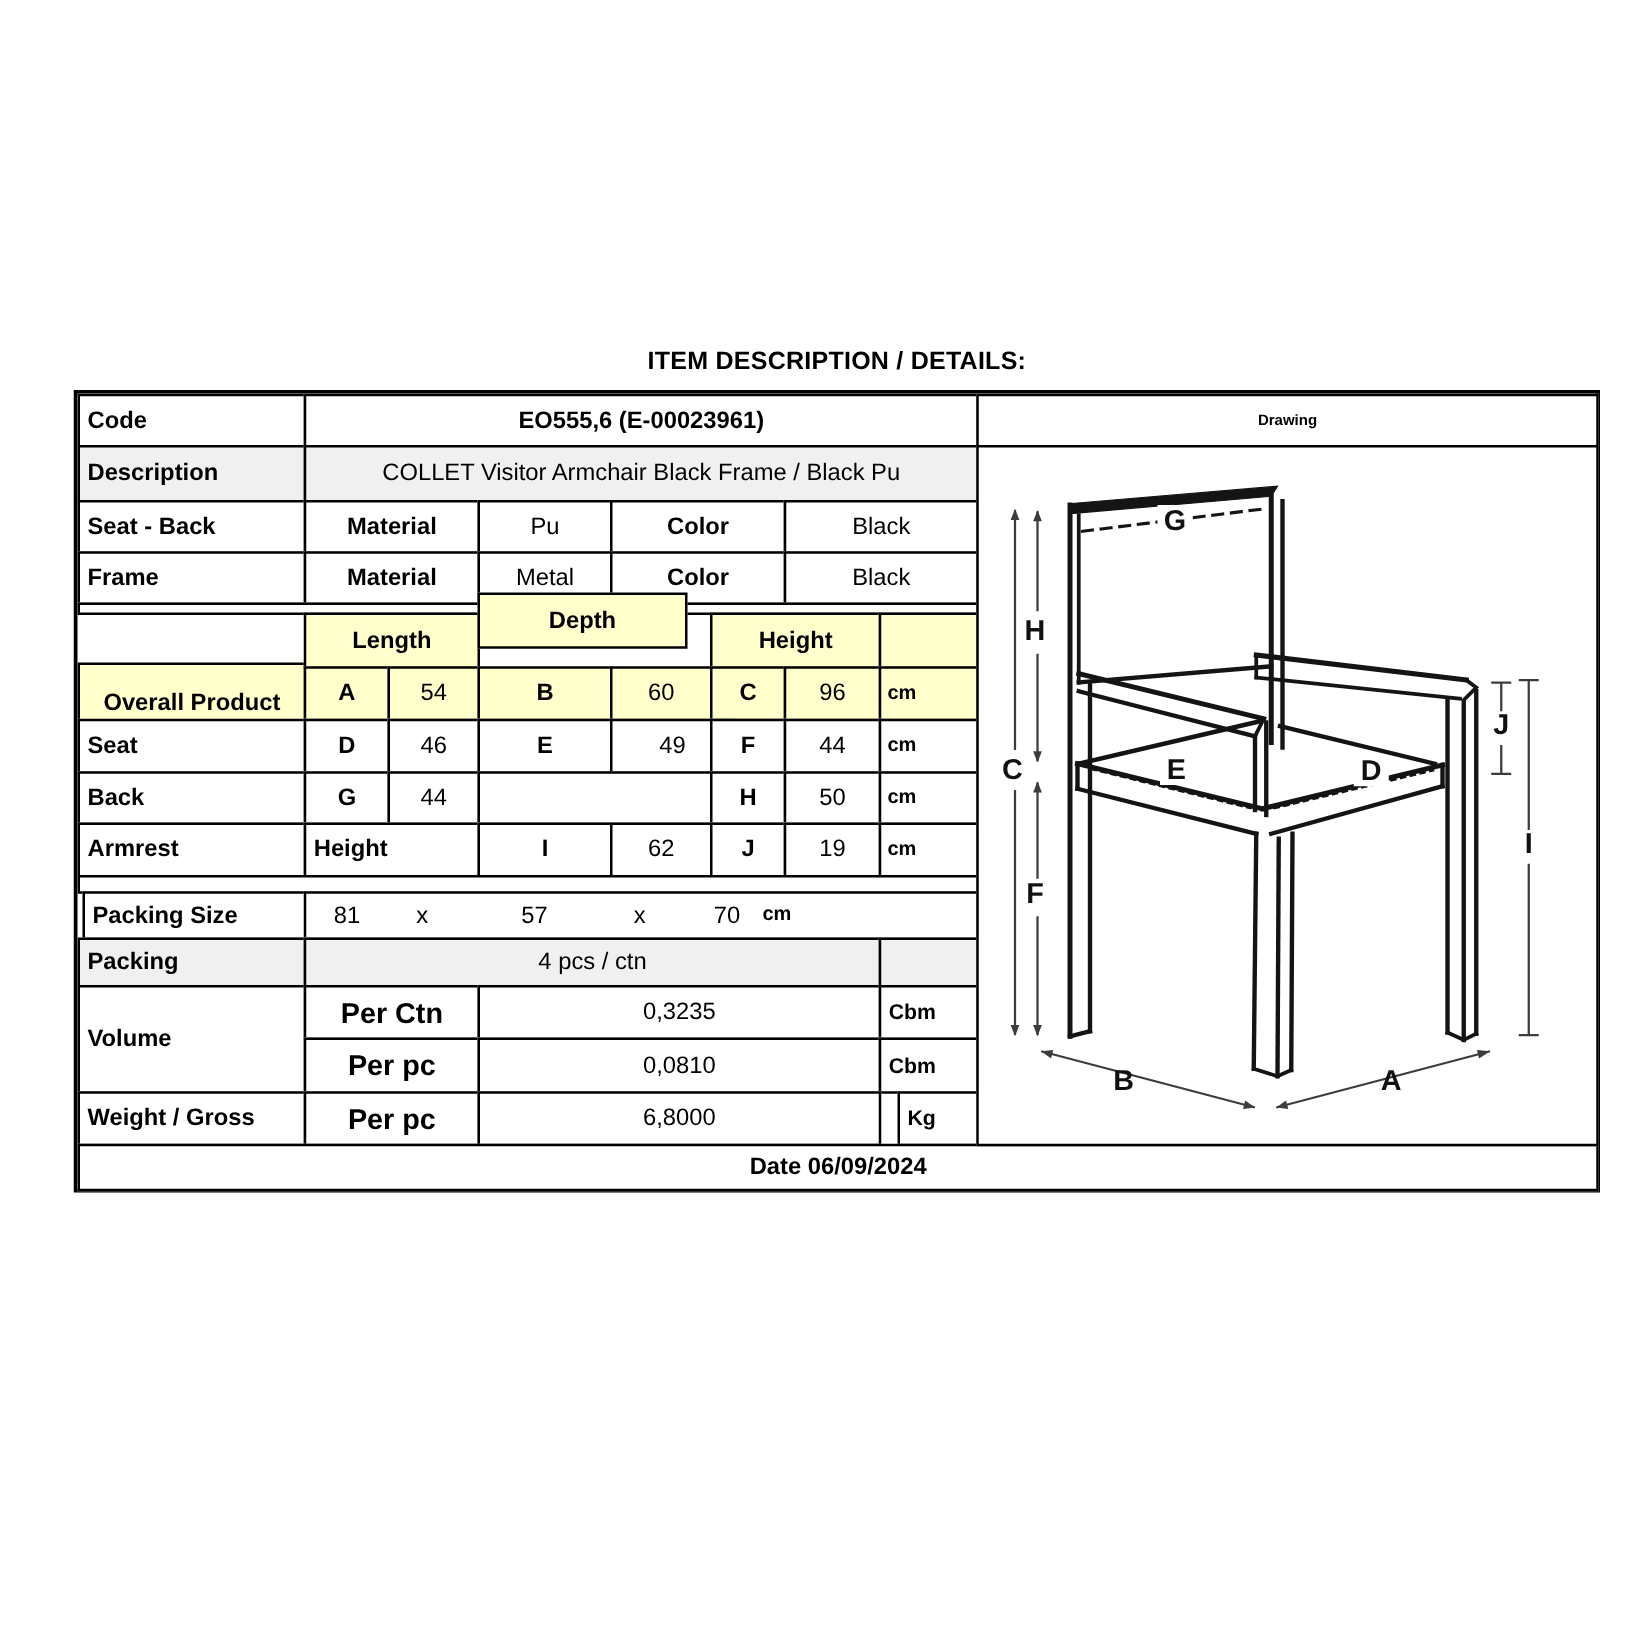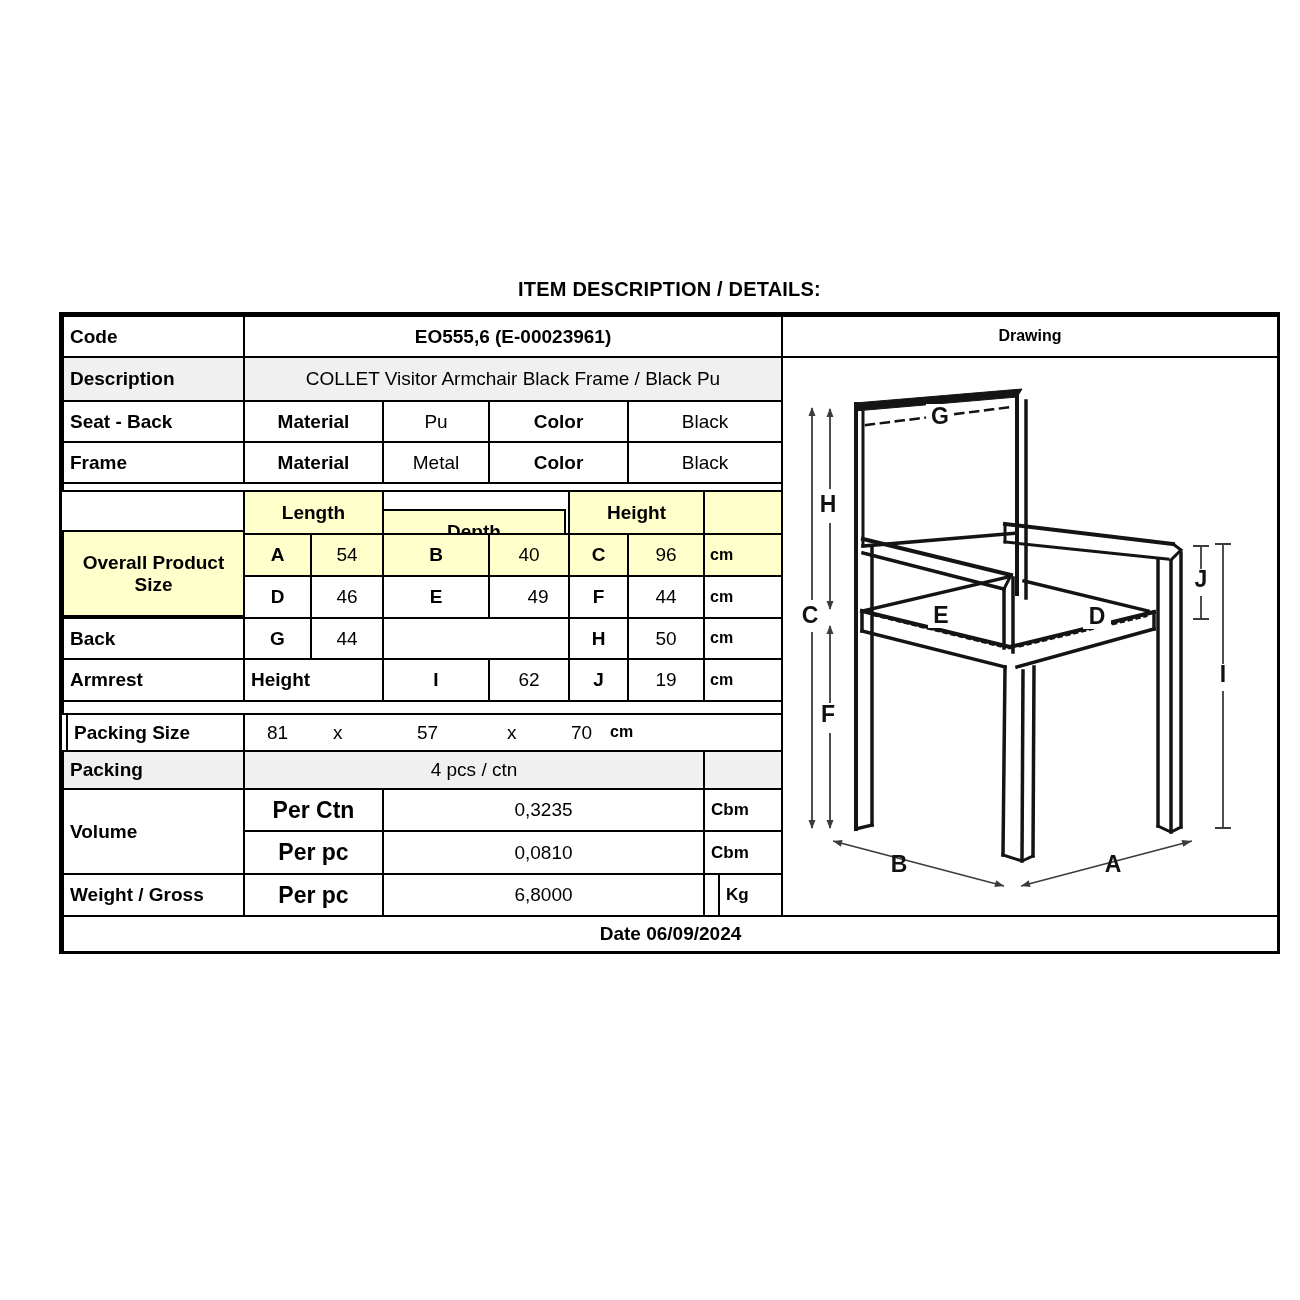--- a/index.html
+++ b/index.html
@@ -46,32 +46,33 @@
   <div class="c b pad" style="left:62px;top:441px;width:183px;height:43px;">Frame</div>
   <div class="c b ctr" style="left:243px;top:441px;width:141px;height:43px;">Material</div>
   <div class="c ctr" style="left:382px;top:441px;width:108px;height:43px;">Metal</div>
   <div class="c b ctr" style="left:488px;top:441px;width:141px;height:43px;">Color</div>
   <div class="c ctr" style="left:627px;top:441px;width:156px;height:43px;">Black</div>
 
   <div class="c" style="left:62px;top:482px;width:721px;height:10px;"></div>
 
   <div class="c b ctr yellow" style="left:62px;top:490px;width:183px;height:87px;margin-top:40px;">Overall Product Size</div>
   <div class="c b ctr yellow" style="left:243px;top:490px;width:141px;height:45px;">Length</div>
-  <div class="c b ctr yellow" style="left:382px;top:509px;width:184px;height:45px;">Depth</div>
+  <div class="c b ctr yellow" style="left:382px;top:474px;width:168px;height:45px;">Depth</div>
   <div class="c b ctr yellow" style="left:568px;top:490px;width:137px;height:45px;">Height</div>
   <div class="c yellow" style="left:703px;top:490px;width:80px;height:45px;"></div>
 
   <div class="c b ctr yellow" style="left:243px;top:533px;width:69px;height:44px;">A</div>
   <div class="c ctr yellow" style="left:310px;top:533px;width:74px;height:44px;">54</div>
   <div class="c b ctr yellow" style="left:382px;top:533px;width:108px;height:44px;">B</div>
-  <div class="c ctr yellow" style="left:488px;top:533px;width:82px;height:44px;">40</div>
+  <div class="c ctr yellow" style="left:488px;top:533px;width:82px;height:44px;">60</div>
   <div class="c b ctr yellow" style="left:568px;top:533px;width:61px;height:44px;">C</div>
   <div class="c ctr yellow" style="left:627px;top:533px;width:78px;height:44px;">96</div>
   <div class="c unit yellow" style="left:703px;top:533px;width:80px;height:44px;">cm</div>
 
+  <div class="c b pad" style="left:62px;top:575px;width:183px;height:44px;">Seat</div>
   <div class="c b ctr" style="left:243px;top:575px;width:69px;height:44px;">D</div>
   <div class="c ctr" style="left:310px;top:575px;width:74px;height:44px;">46</div>
   <div class="c b ctr" style="left:382px;top:575px;width:108px;height:44px;">E</div>
   <div class="c ctr" style="left:488px;top:575px;width:100px;height:44px;text-align:center;">49</div>
   <div class="c b ctr" style="left:568px;top:575px;width:61px;height:44px;">F</div>
   <div class="c ctr" style="left:627px;top:575px;width:78px;height:44px;">44</div>
   <div class="c unit" style="left:703px;top:575px;width:80px;height:44px;">cm</div>
 
   <div class="c b pad" style="left:62px;top:617px;width:183px;height:43px;">Back</div>
   <div class="c b ctr" style="left:243px;top:617px;width:69px;height:43px;">G</div>
@@ -113,21 +114,21 @@
   <div class="c ctr" style="left:382px;top:830px;width:323px;height:45px;">0,0810</div>
   <div class="c u2" style="left:703px;top:830px;width:80px;height:45px;">Cbm</div>
 
   <div class="c b pad" style="left:62px;top:873px;width:183px;height:44px;">Weight / Gross</div>
   <div class="c ctr per" style="left:243px;top:873px;width:141px;height:44px;">Per pc</div>
   <div class="c ctr" style="left:382px;top:873px;width:323px;height:44px;">6,8000</div>
   <div class="c u2" style="left:703px;top:873px;width:80px;height:44px;margin-left:15px;">Kg</div>
 
   <div class="c b ctr" style="left:62px;top:915px;width:1217px;height:38px;font-size:19px;">Date 06/09/2024</div>
 
-  <div class="c b ctr" style="left:781px;top:315px;width:498px;height:43px;font-size:16px;">Drawing</div>
+  <div class="c b ctr" style="left:781px;top:315px;width:498px;height:43px;font-size:12px;">Drawing</div>
   <div class="c" style="left:781px;top:356px;width:498px;height:561px;"></div>
 
   <svg style="position:absolute;left:783px;top:358px;" width="494" height="557" viewBox="783 358 494 557">
     <g stroke="#141414" fill="none" stroke-linecap="square">
 
       <path d="M855,403 L1022,389 L1017,397 L855,411 Z" fill="#141414" stroke-width="1"></path>
       <path d="M856,404 V829" stroke-width="4"></path>
       <path d="M863,412 V546" stroke-width="3"></path>
       <path d="M872,548 V825" stroke-width="3.5"></path>
       <path d="M856,829 L872,825" stroke-width="3.5"></path>

